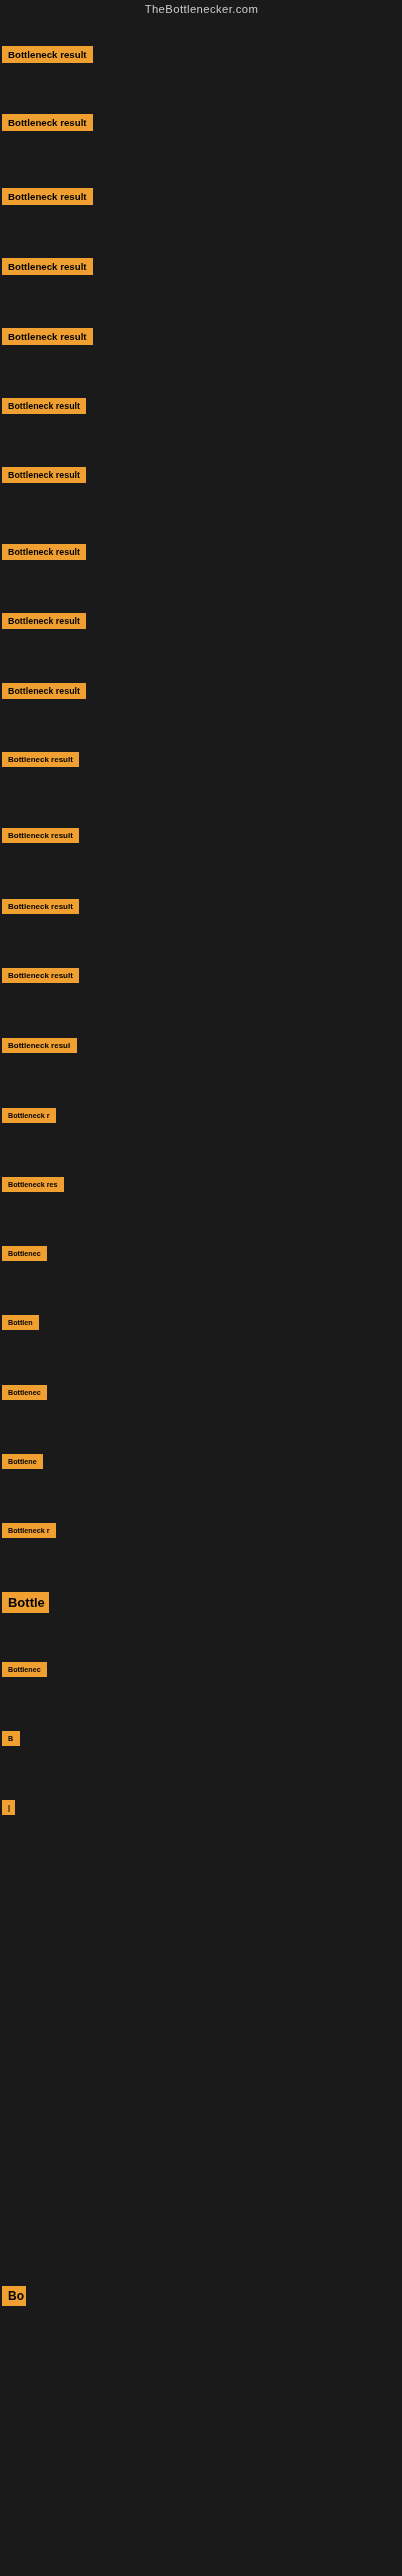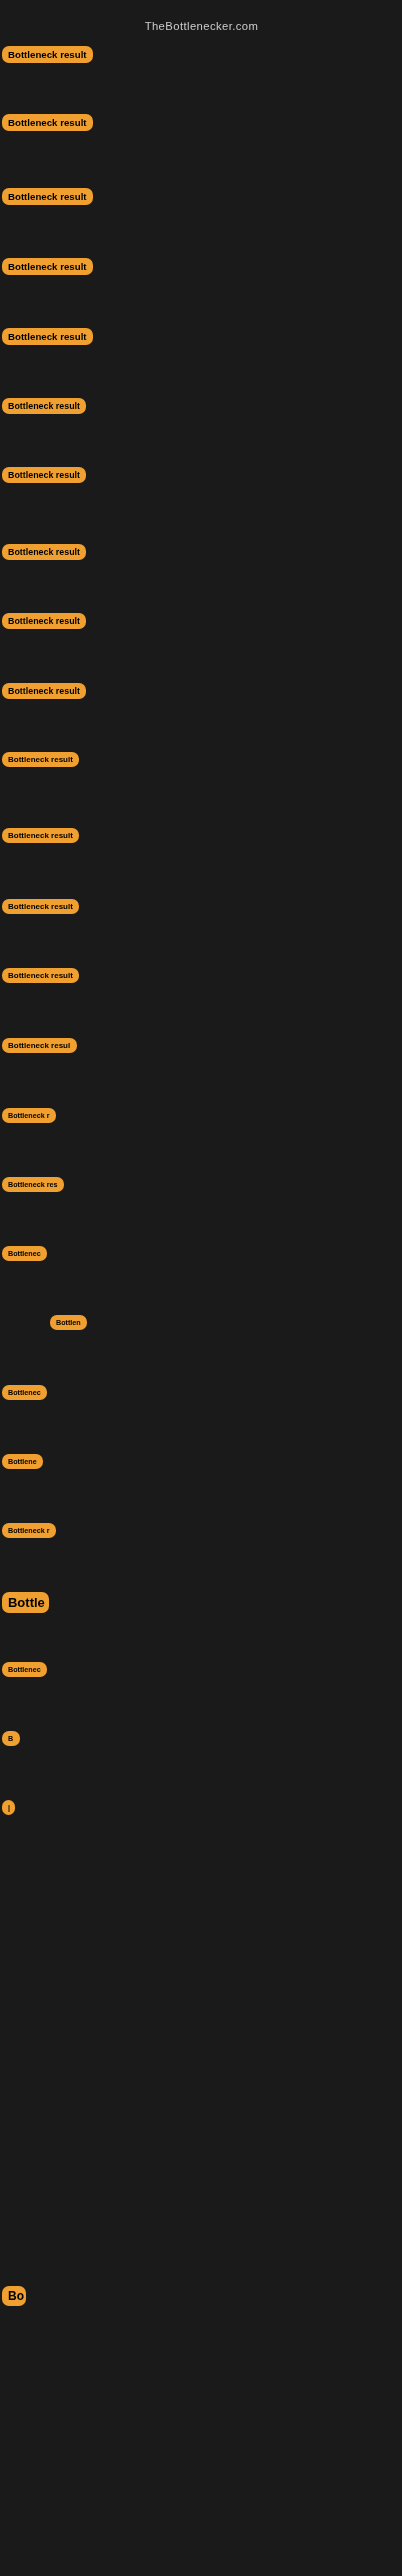--- a/index.html
+++ b/index.html
@@ -11,31 +11,31 @@
       width: 403px;
       min-height: 2576px;
       background-color: #1a1a1a;
       font-family: Arial, sans-serif;
       position: relative;
     }
     .site-title {
       text-align: center;
       color: #cccccc;
       font-size: 11.3px;
-      padding: 20px 0;
+      padding: 3px 0;
       letter-spacing: 0.4px;
     }
     .bottleneck-label {
       display: inline-block;
       background-color: #f0a030;
       color: #000000;
       font-size: 9.7px;
       font-weight: bold;
       padding: 3.2px 6.4px;
-      border-radius: 7px;
+      border-radius: 0;
       white-space: nowrap;
       overflow: hidden;
     }
     .row {
       position: absolute;
       left: 1.6px;
     }
   </style>
 </head>
 <body>
@@ -53,21 +53,21 @@
 <div class="row" style="top: 613px;"><span class="bottleneck-label" style="max-width: 106px; font-size: 8.9px;">Bottleneck result</span></div>
 <div class="row" style="top: 683px;"><span class="bottleneck-label" style="max-width: 105px; font-size: 8.9px;">Bottleneck result</span></div>
 <div class="row" style="top: 752px;"><span class="bottleneck-label" style="max-width: 103px; font-size: 8px;">Bottleneck result</span></div>
 <div class="row" style="top: 828px;"><span class="bottleneck-label" style="max-width: 101px; font-size: 8px;">Bottleneck result</span></div>
 <div class="row" style="top: 899px;"><span class="bottleneck-label" style="max-width: 100px; font-size: 8px;">Bottleneck result</span></div>
 <div class="row" style="top: 968px;"><span class="bottleneck-label" style="max-width: 98px; font-size: 8px;">Bottleneck result</span></div>
 <div class="row" style="top: 1038px;"><span class="bottleneck-label" style="max-width: 93px; font-size: 8px;">Bottleneck resul</span></div>
 <div class="row" style="top: 1108px;"><span class="bottleneck-label" style="max-width: 74px; font-size: 7.2px;">Bottleneck r</span></div>
 <div class="row" style="top: 1177px; text-align: right;"><span class="bottleneck-label" style="max-width: 82px; font-size: 7.2px;">Bottleneck res</span></div>
 <div class="row" style="top: 1246px;"><span class="bottleneck-label" style="max-width: 66px; font-size: 7.2px;">Bottlenec</span></div>
-<div class="row" style="top: 1315px; margin-left: 48px;"><span class="bottleneck-label" style="max-width: 55px; font-size: 7.2px;">Bottlen</span></div>
+<div class="row" style="top: 1315px;"><span class="bottleneck-label" style="max-width: 55px; font-size: 7.2px;">Bottlen</span></div>
 <div class="row" style="top: 1385px;"><span class="bottleneck-label" style="max-width: 64px; font-size: 7.2px;">Bottlenec</span></div>
 <div class="row" style="top: 1454px;"><span class="bottleneck-label" style="max-width: 58px; font-size: 7.2px;">Bottlene</span></div>
 <div class="row" style="top: 1523px;"><span class="bottleneck-label" style="max-width: 72px; font-size: 7.2px;">Bottleneck r</span></div>
 <div class="row" style="top: 1592px;"><span class="bottleneck-label" style="max-width: 47px; font-size: 13px;">Bottle</span></div>
 <div class="row" style="top: 1662px;"><span class="bottleneck-label" style="max-width: 63px; font-size: 7.2px;">Bottlenec</span></div>
 <div class="row" style="top: 1731px;"><span class="bottleneck-label" style="max-width: 19.3px; font-size: 7.2px;">B</span></div>
 <div class="row" style="top: 1800px;"><span class="bottleneck-label" style="max-width: 13px; font-size: 7.2px;">|</span></div>
 <div class="row" style="top: 2286px;"><span class="bottleneck-label" style="max-width: 24px; font-size: 12px;">Bo</span></div>
 
 

